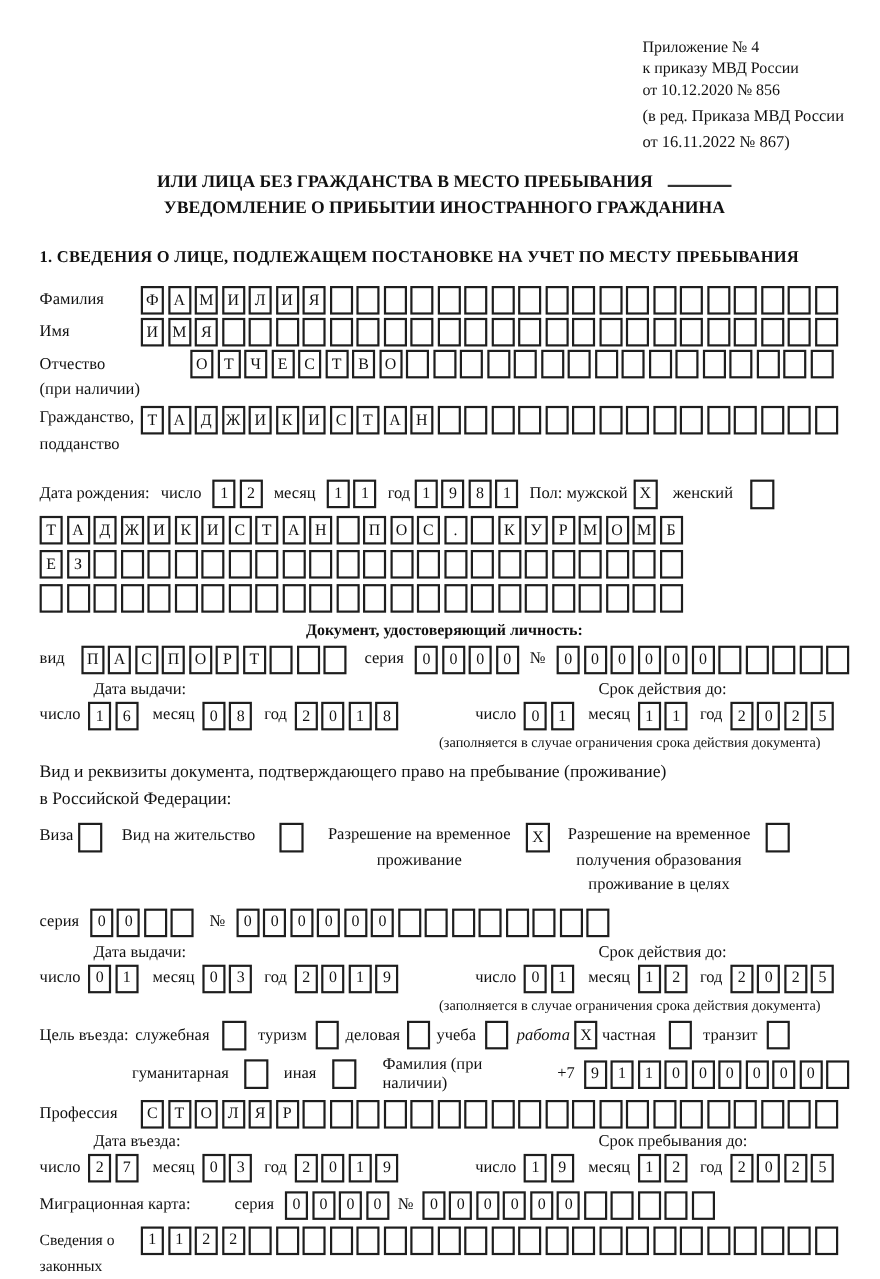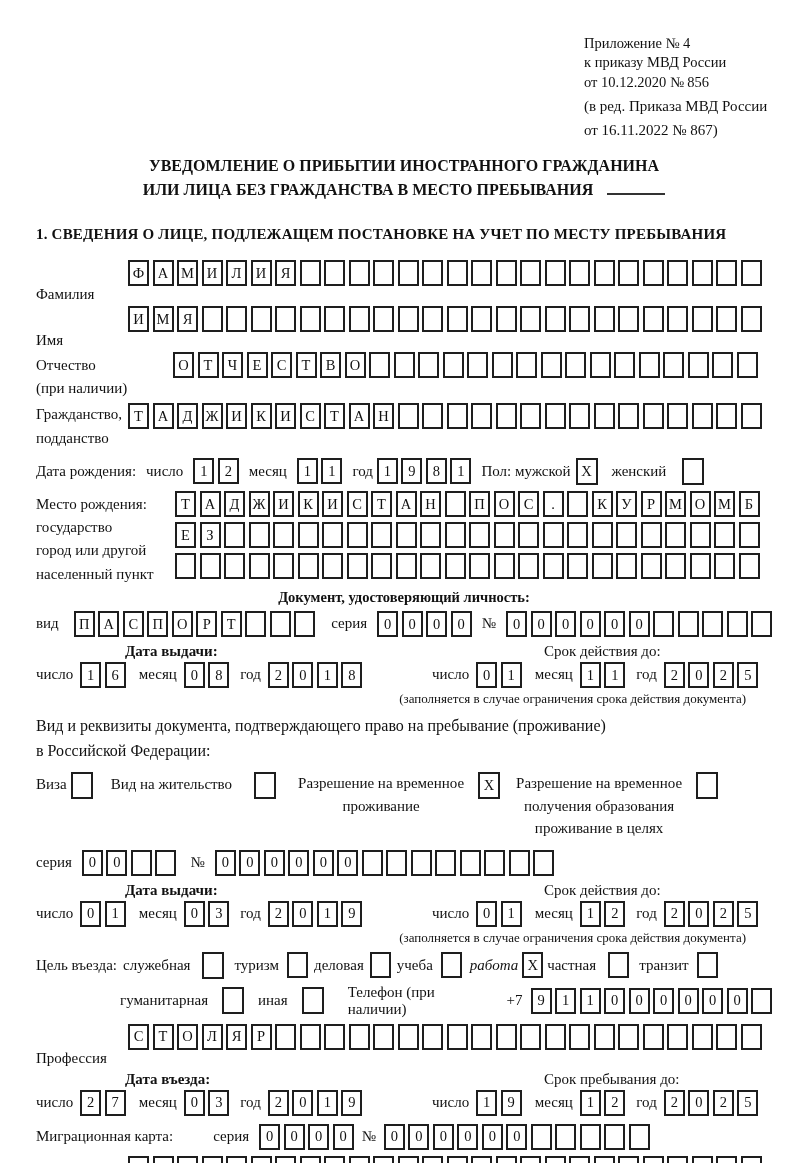--- a/index.html
+++ b/index.html
@@ -12,37 +12,37 @@
   
   .annex { margin-left:548px; font-size:14.5px; line-height:1.34; }
   .annex .sub { font-size:15px; margin-top:4px; }
   .forma { text-align:right; padding-right:32px; font-weight:bold; font-size:15.5px; margin-top:16px; }
   
   .title { text-align:center; font-weight:bold; font-size:16px; line-height:1.45; margin-top:14px; }
   .blank-line { display:inline-block; width:58px; border-bottom:2.5px solid #333; height:14px; margin-left:14px; }
   .sec-heading { font-weight:bold; font-size:15px; margin-top:25px; margin-bottom:17px; letter-spacing:0.2px; }
   
   .frow { display:flex; align-items:flex-start; font-size:15px; margin-bottom:3px; }
-  .lbl { flex:0 0 auto; padding-top:4px;margin-top:22px; }
+  .lbl { flex:0 0 auto; padding-top:4px; }
   .w92 { width:92px; } .w137 { width:137px; } .w140 { width:139px; } .w73 { width:73px; }
   .lblblock { flex:0 0 auto; line-height:1.55; padding-top:2px; }
   .cells { display:flex; gap:3.5px; flex:0 0 auto; }
   .cell {
     width:21px; height:26px; border:2px solid #1e1e1e; background:#fff;
     display:flex; align-items:center; justify-content:center;
     font-size:14.5px; line-height:1; flex:0 0 auto;
   }
   .checkbox .cell { width:22px; height:27px; }
   .cellcol > .cells { margin-bottom:5px; }
   
   .datepair { display:flex; font-size:15px; margin-top:6px; }
   .dgroup-left { flex:0 0 396px; }
   .dgroup-right { flex:1 1 auto; }
   .dhead { font-size:15px; }
-  .dhead-issue { margin-left:89px;font-weight:bold; }
+  .dhead-issue { margin-left:49px; }
   .dhead-valid { margin-left:112px; }
   .dfields { display:flex; align-items:center; gap:5px; margin-top:2px; }
   .dfields .dlbl { margin-right:2px; }
   .dnote { text-align:right; padding-right:26px; font-size:13px; margin-top:3px; margin-bottom:6px; }
   
   .intro { font-size:16px; line-height:1.6; margin-top:4px; }
   .permit-row { display:flex; align-items:flex-start; font-size:15px; margin-top:8px; margin-bottom:10px; }
   .permit-row .caption { text-align:center; line-height:1.5; }
   .permit-row .cells { margin-top:0; }
   .inline-row { display:flex; align-items:center; font-size:15px; margin-bottom:5px; flex-wrap:nowrap; }
@@ -56,24 +56,24 @@
 
   <div class="annex">
     <div>Приложение № 4</div>
     <div>к приказу МВД России</div>
     <div>от 10.12.2020 № 856</div>
     <div class="sub">(в ред. Приказа МВД России</div>
     <div class="sub">от 16.11.2022 № 867)</div>
   </div>
 
   <div class="title">
-    <div>УВЕДОМЛЕНИЕ О ПРИБЫТИИ ИНОСТРАННОГО ГРАЖДАНИНА</div>
     <div>
       <span>ИЛИ ЛИЦА БЕЗ ГРАЖДАНСТВА В МЕСТО ПРЕБЫВАНИЯ</span><span class="blank-line"></span>
     </div>
+    <div>УВЕДОМЛЕНИЕ О ПРИБЫТИИ ИНОСТРАННОГО ГРАЖДАНИНА</div>
   </div>
 
   <div class="sec-heading">1. СВЕДЕНИЯ О ЛИЦЕ, ПОДЛЕЖАЩЕМ ПОСТАНОВКЕ НА УЧЕТ ПО МЕСТУ ПРЕБЫВАНИЯ</div>
 
   <div class="frow">
     <span class="lbl w92">Фамилия</span>
     <span class="cells">
         <span class="cell">Ф</span>
         <span class="cell">А</span>
         <span class="cell">М</span>
@@ -196,21 +196,21 @@
         <span class="cell"></span>
         <span class="cell"></span>
         <span class="cell"></span>
         <span class="cell"></span>
         <span class="cell"></span>
         <span class="cell"></span>
         <span class="cell"></span>
       </span>
   </div>
 
-  <div class="inline-row" style="margin-top:8px;">
+  <div class="inline-row" style="margin-top:20px;">
     <span>Дата рождения:</span>
     <span class="ml">число</span>
     <span class="cells ml">
         <span class="cell">1</span>
         <span class="cell">2</span>
       </span>
     <span class="ml">месяц</span>
     <span class="cells ml">
         <span class="cell">1</span>
         <span class="cell">1</span>
@@ -226,26 +226,20 @@
     <span class="cells checkbox" style="margin-left:5px;">
         <span class="cell">X</span>
       </span>
     <span class="ml" style="margin-left:14px;">женский</span>
     <span class="cells checkbox" style="margin-left:16px;">
         <span class="cell"></span>
       </span>
   </div>
 
   <div class="frow" style="margin-top:6px;">
-    <span class="lblblock w140">
-      <div>Место рождения:</div>
-      <div>государство</div>
-      <div>город или другой</div>
-      <div>населенный пункт</div>
-    </span>
     <span class="cellcol">
       <span class="cells">
           <span class="cell">Т</span>
           <span class="cell">А</span>
           <span class="cell">Д</span>
           <span class="cell">Ж</span>
           <span class="cell">И</span>
           <span class="cell">К</span>
           <span class="cell">И</span>
           <span class="cell">С</span>
@@ -545,21 +539,21 @@
   </div>
   <div class="inline-row" style="margin-top:3px;">
     <span style="margin-left:84px;">гуманитарная</span>
     <span class="cells checkbox" style="margin-left:14px;">
         <span class="cell"></span>
       </span>
     <span class="ml" style="margin-left:14px;">иная</span>
     <span class="cells checkbox" style="margin-left:14px;">
         <span class="cell"></span>
       </span>
-    <span style="margin-left:24px;">Телефон (при наличии)</span>
+    <span style="margin-left:24px;">Фамилия (при наличии)</span>
     <span style="margin-left:20px;">+7</span>
     <span class="cells" style="margin-left:8px;">
         <span class="cell">9</span>
         <span class="cell">1</span>
         <span class="cell">1</span>
         <span class="cell">0</span>
         <span class="cell">0</span>
         <span class="cell">0</span>
         <span class="cell">0</span>
         <span class="cell">0</span>

